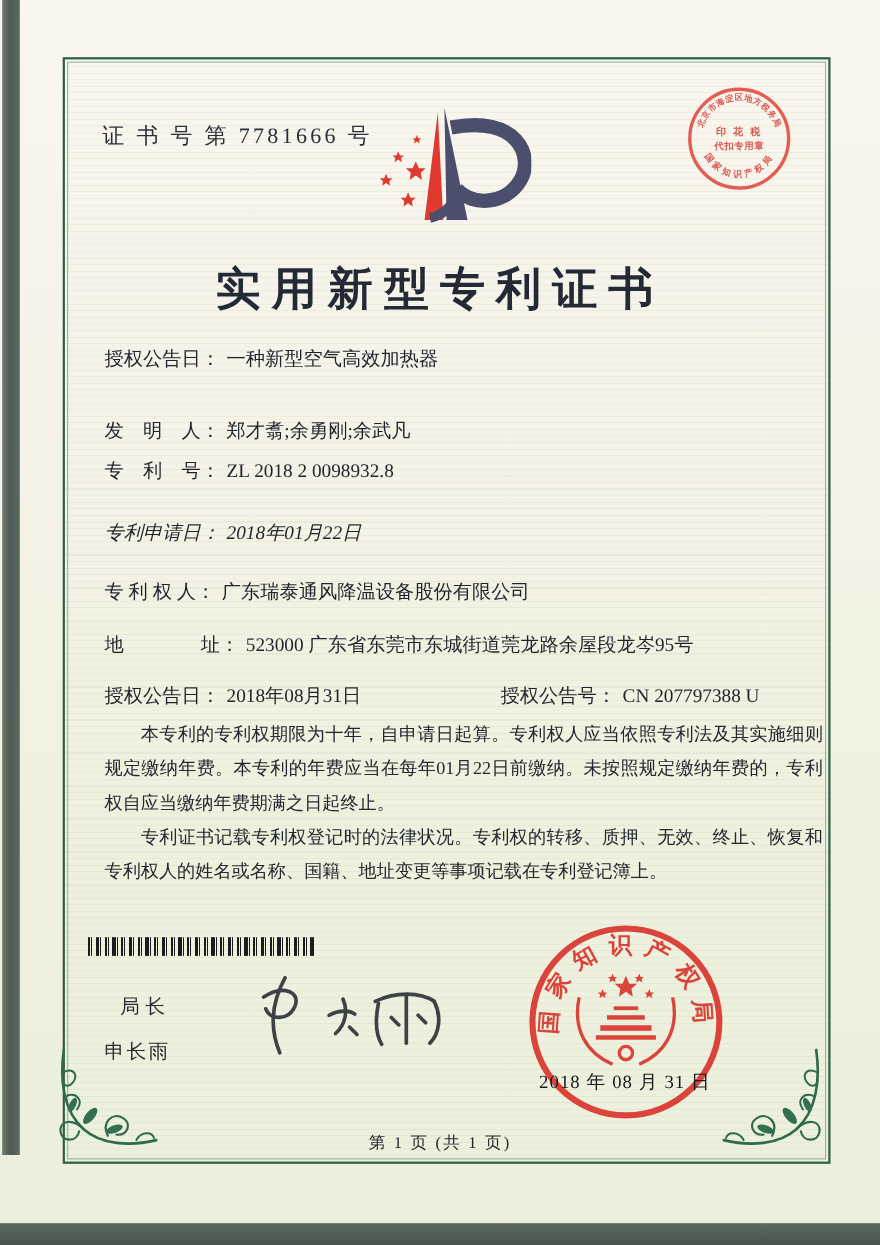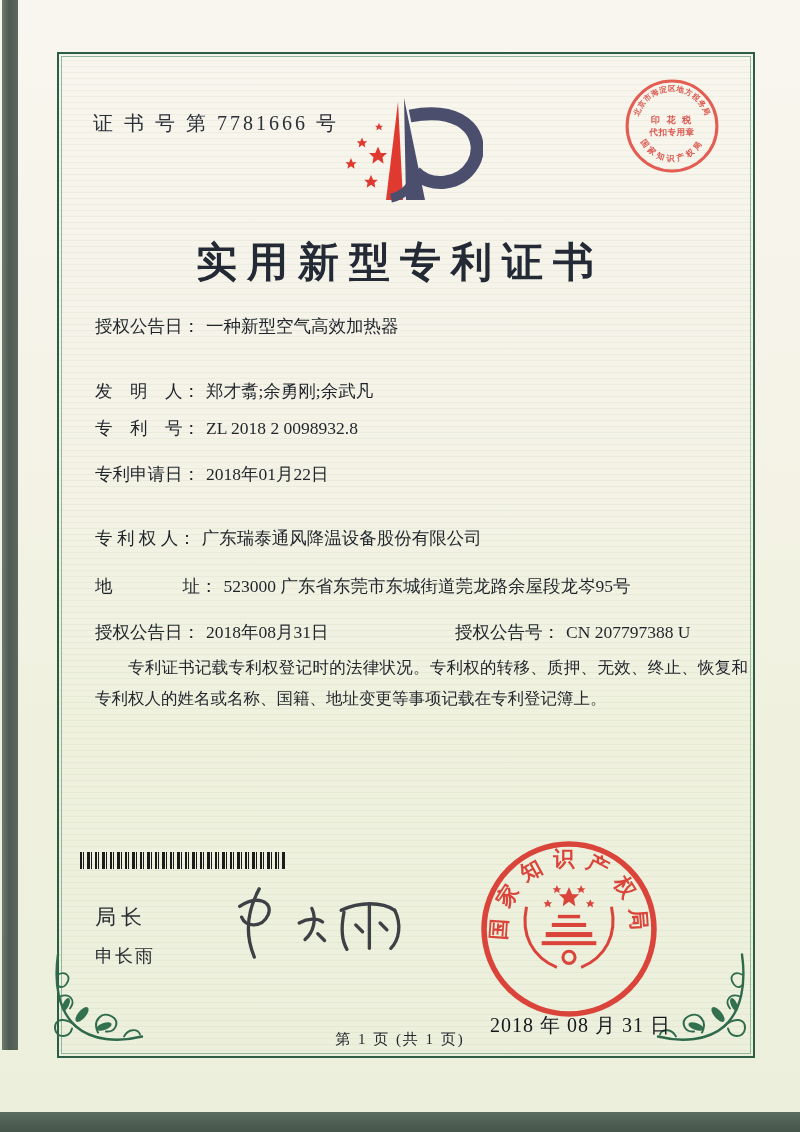--- a/index.html
+++ b/index.html
@@ -26,25 +26,25 @@
          letter-spacing:10px;color:#242a35;margin-top:16px;}
   .row{left:95px;width:655px;font-size:17.5px;color:#1f242b;white-space:nowrap;}
   .row .lbl{display:inline-block;}
   .row .val{margin-left:6px;}
   .grant-col{position:absolute;left:360px;top:0;}
   .paras{left:95px;top:652px;width:653px;font-size:16.5px;line-height:31px;
          color:#23272e;text-align:justify;}
   .paras p{margin:0;text-indent:2em;}
   .barcode{left:80px;top:852px;width:206px;height:17px;
     background:repeating-linear-gradient(90deg,#1b1b1b 0 2px,transparent 2px 3px,#1b1b1b 3px 4px,transparent 4px 7px,#1b1b1b 7px 10px,transparent 10px 11px,#1b1b1b 11px 12px,transparent 12px 15px);}
-  .director-title{left:95px;top:903px;font-size:21px;letter-spacing:5px;color:#2a2d33;
+  .director-title{left:109px;top:903px;font-size:18px;letter-spacing:5px;color:#2a2d33;
                   font-family:"Liberation Sans","DejaVu Sans",sans-serif;}
   .director-name{left:95px;top:944px;font-size:18px;letter-spacing:2px;color:#2a2d33;
                  font-family:Liberation Mono, monospace;}
-  .seal-date{left:490px;top:972px;font-size:20px;letter-spacing:1px;color:#15181d;z-index:5;margin-top:40px;}
+  .seal-date{left:490px;top:972px;font-size:17px;letter-spacing:1px;color:#15181d;z-index:5;}
   .footer{left:0;right:0;top:1030px;text-align:center;font-size:15px;color:#23272e;letter-spacing:2px;}
   svg{display:block;}
 </style>
 </head>
 <body>
 
 <div class="page">
 
   <div class="frame"></div>
 
@@ -132,37 +132,38 @@
 
   <div class="abs row" style="top:314px;">
     <span class="lbl">授权公告日：</span><span class="val">一种新型空气高效加热器</span>
   </div>
   <div class="abs row" style="top:379px;">
     <span class="lbl">发　明　人：</span><span class="val">郑才翥;余勇刚;余武凡</span>
   </div>
   <div class="abs row" style="top:416px;">
     <span class="lbl">专　利　号：</span><span class="val">ZL 2018 2 0098932.8</span>
   </div>
-  <div class="abs row" style="top:462px;">
+  <div class="abs row" style="top:472px;font-style:italic;">
     <span class="lbl">专利申请日：</span><span class="val">2018年01月22日</span>
   </div>
   <div class="abs row" style="top:526px;">
     <span class="lbl">专 利 权 人：</span><span class="val">广东瑞泰通风降温设备股份有限公司</span>
   </div>
   <div class="abs row" style="top:574px;">
     <span class="lbl">地　　　　址：</span><span class="val">523000 广东省东莞市东城街道莞龙路余屋段龙岑95号</span>
   </div>
   <div class="abs row" style="top:620px;">
     <span class="lbl">授权公告日：</span><span class="val">2018年08月31日</span>
     <span class="grant-col">
       <span class="lbl">授权公告号：</span><span class="val">CN 207797388 U</span>
     </span>
   </div>
 
   <div class="abs paras">
+    <p>本专利的专利权期限为十年，自申请日起算。专利权人应当依照专利法及其实施细则规定缴纳年费。本专利的年费应当在每年01月22日前缴纳。未按照规定缴纳年费的，专利权自应当缴纳年费期满之日起终止。</p>
     <p>专利证书记载专利权登记时的法律状况。专利权的转移、质押、无效、终止、恢复和专利权人的姓名或名称、国籍、地址变更等事项记载在专利登记簿上。</p>
   </div>
 
   <div class="abs barcode"></div>
 
   <div class="abs director-title">局长</div>
   <div class="abs director-name">申长雨</div>
 
   <div class="abs" style="left:228px;top:882px;">
     <svg viewBox="0 0 200 80" width="195" height="80">

